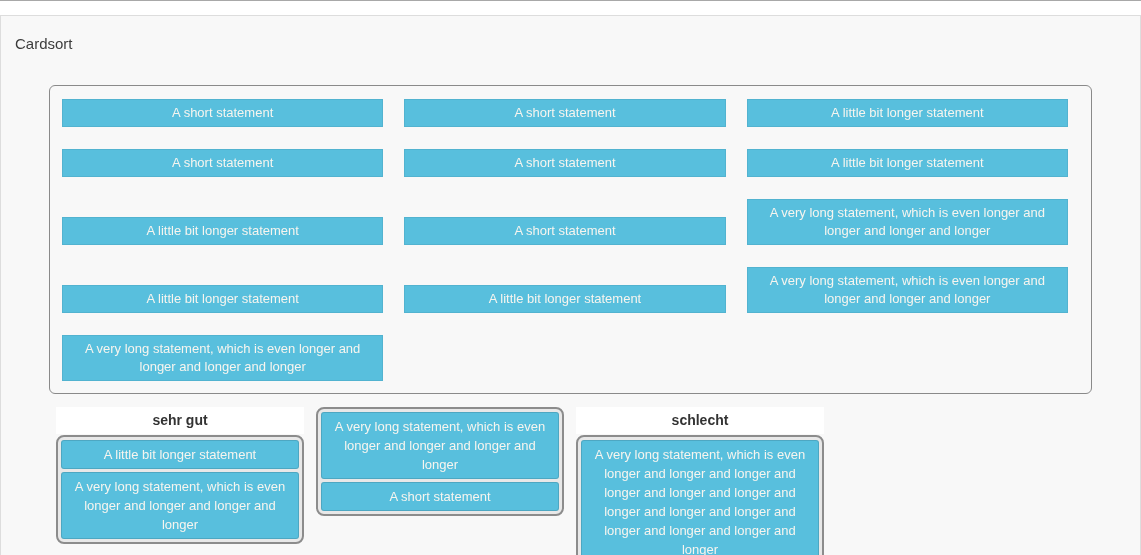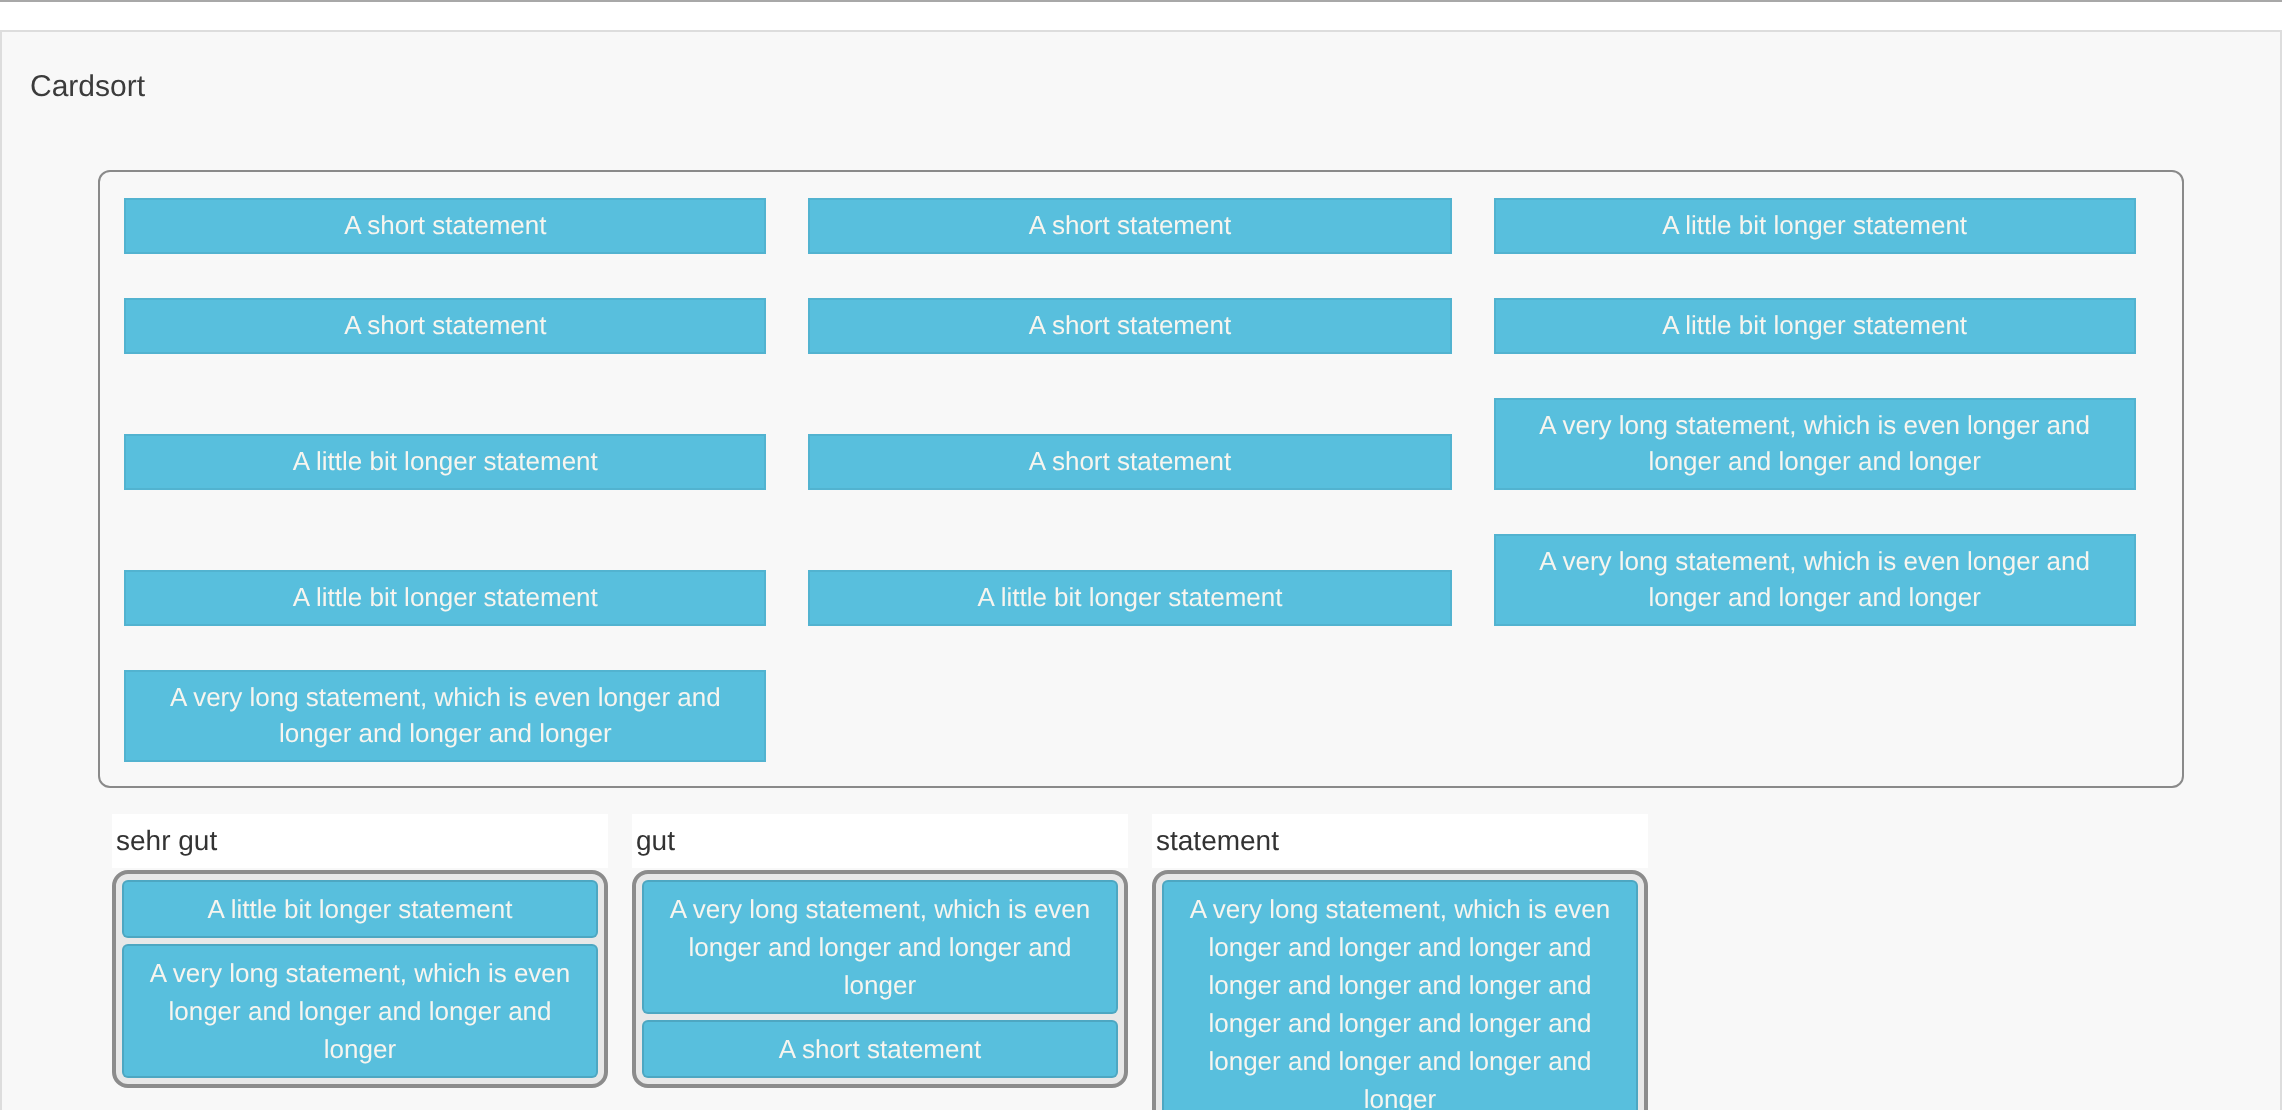--- a/index.html
+++ b/index.html
@@ -50,22 +50,22 @@
   
   .categories {
     margin: 13px 56px 0 55px;
     display: grid;
     grid-template-columns: repeat(4, 1fr);
     column-gap: 12px;
     align-items: start;
   }
   .cat-header {
     background: #ffffff;
-    text-align: left;
-    font-weight: normal;
+    text-align: center;
+    font-weight: bold;
     font-size: 14px;
     color: #333333;
     padding: 5px 2px;
     height: 27px;
     margin-bottom: 1px;
   }
   .dropzone {
     border: 2px solid var(--dropzone-border, #8c8c8c);
     border-radius: 8px;
     background: var(--dropzone-bg, #e8e8e8);
@@ -113,29 +113,28 @@
 
     <div class="category">
       <div class="cat-header">sehr gut</div>
       <div class="dropzone">
         <div class="card dz-card">A little bit longer statement</div>
         <div class="card dz-card">A very long statement, which is even longer and longer and longer and longer</div>
       </div>
     </div>
 
     <div class="category">
-      <div class="cat-header">gut</div>
       <div class="dropzone">
         <div class="card dz-card">A very long statement, which is even longer and longer and longer and longer</div>
         <div class="card dz-card">A short statement</div>
       </div>
     </div>
 
 
     <div class="category">
-      <div class="cat-header">statement</div>
+      <div class="cat-header">schlecht</div>
       <div class="dropzone">
         <div class="card dz-card">A very long statement, which is even longer and longer and longer and longer and longer and longer and longer and longer and longer and longer and longer and longer and longer</div>
       </div>
     </div>
 
   </div>
 </div>
 
 </body></html>

